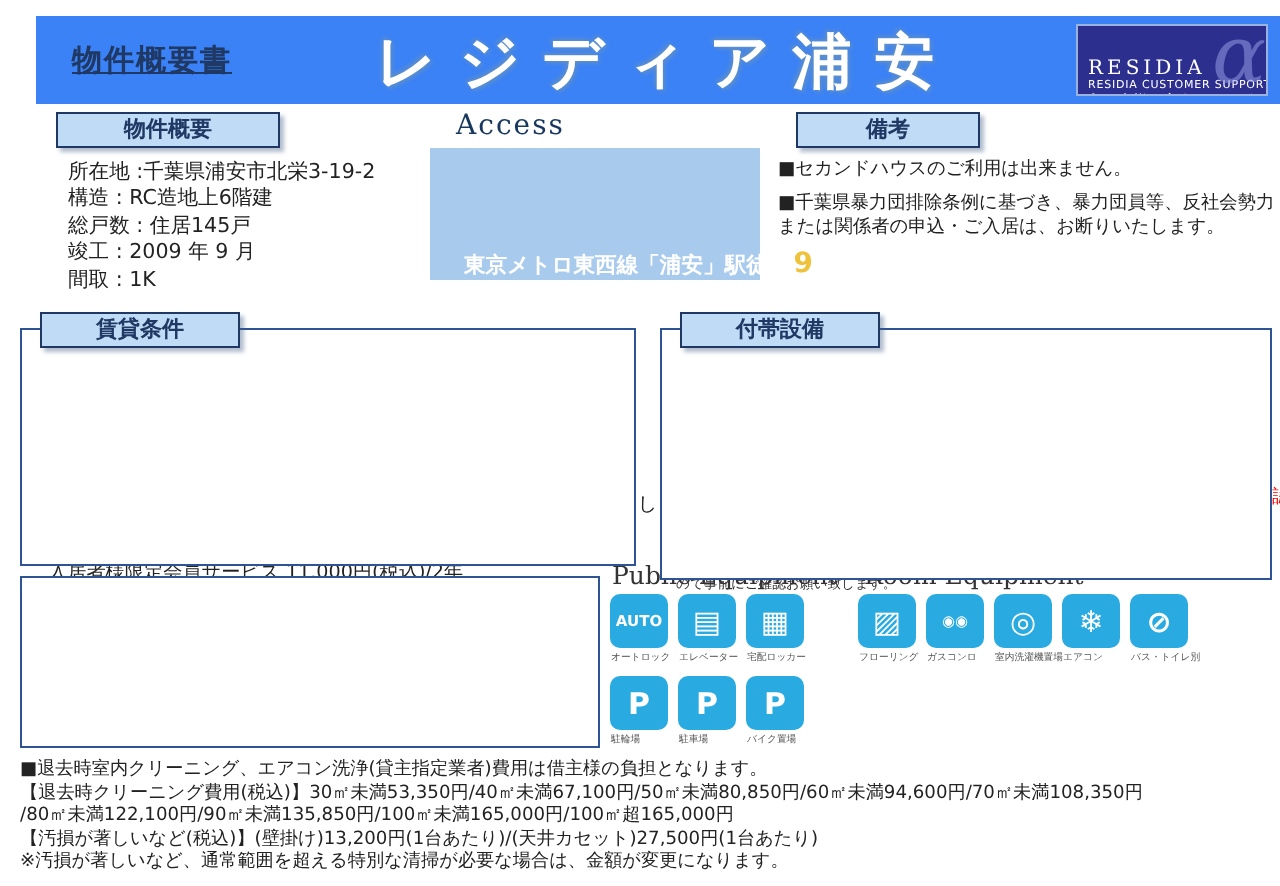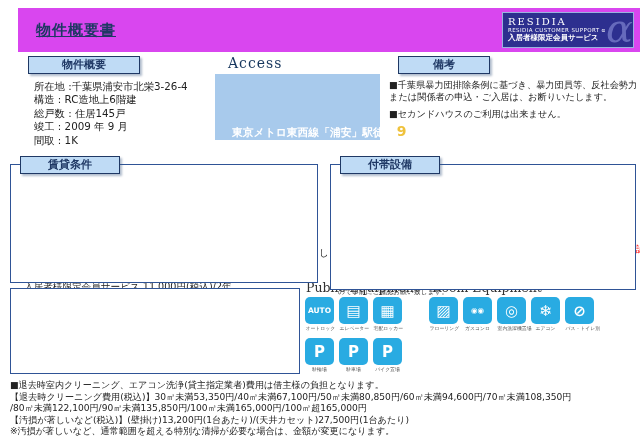--- a/index.html
+++ b/index.html
@@ -1,28 +1,28 @@
 <!DOCTYPE html>
 <html><head>
 <meta charset="utf-8">
 <style>
   * { margin:0; padding:0; box-sizing:border-box; }
   html,body { background:#fff; }
   body { font-family:"DejaVu Sans","Liberation Sans",sans-serif; color:#222; }
   .page { position:relative; width:640px; height:443px; background:#fff; overflow:hidden; }
 
   
-  .hdr { position:absolute; left:18px; top:8px; width:622px; height:44px; background:#d946ef; }
+  .hdr { position:absolute; left:18px; top:8px; width:622px; height:44px; background:#3b82f6; }
   .doc-title { position:absolute; left:18px; top:13px; font-size:15px; font-weight:bold;
                color:#1F3864; text-decoration:underline; letter-spacing:1px; }
   .prop-title { position:absolute; left:150px; top:3px; width:330px; text-align:center;
                 font-size:30px; font-weight:bold; color:#fff; letter-spacing:11px;
                 text-shadow:1px 1px 2px #5E8FC9, -1px -1px 2px #5E8FC9; white-space:nowrap; }
-  .logo { position:absolute; right:6px; top:4px; width:132px; height:36px; background:#2D2F8F;
-          border:1px solid #9AB2DE; color:#fff; padding:3px 5px; overflow:hidden; }
+  .logo { position:absolute; right:6px; top:4px; width:96px; height:36px; background:#2D2F8F;
+          border:1px solid #9AB2DE; color:#fff; padding:16px 5px; overflow:hidden; }
   .logo-l1 { font-family:"DejaVu Serif","Liberation Serif",serif; font-size:10px; letter-spacing:2px; }
   .logo-l2 { font-size:5.5px; letter-spacing:0.4px; white-space:nowrap; }
   .logo-l3 { font-size:7.5px; font-weight:bold; margin-top:0; white-space:nowrap; }
   .logo-alpha { position:absolute; right:0px; top:-8px; font-family:"DejaVu Serif","Liberation Serif",serif;
                 font-style:italic; font-size:40px; color:rgba(150,155,225,0.55); }
 
   
   .tab { position:absolute; background:#BFDBF5; border:1px solid #1F3864; color:#1F3864;
          font-weight:bold; font-size:11px; text-align:center; line-height:16px; height:18px;
          box-shadow:2px 2px 2px rgba(60,90,130,0.4); z-index:3; }
@@ -71,63 +71,64 @@
                font-size:4px; color:#888; letter-spacing:0; }
   .glogo.orico { width:10px; height:10px; background:#E8681A; border-radius:50%; }
   .gbrand { font-weight:bold; font-size:12px; margin-right:4px; color:#111; }
   .gdetail { font-size:8px; margin-left:16px; white-space:nowrap; color:#333; }
   .gnote { position:absolute; left:22px; top:352px; width:272px; font-size:7.6px; line-height:9px; }
 
   
   .equip-hdr { position:absolute; font-family:"DejaVu Serif","Liberation Serif",serif;
                font-size:12.5px; color:#333; }
   .tile-row { position:absolute; display:flex; }
-  .tile-wrap { width:31px; margin-right:3px; text-align:center; }
+  .tile-wrap { width:31px; margin-right:3px; }
   .tile { width:29px; height:27px; margin:0 auto; background:#29ABE2; border-radius:5px; color:#fff;
           display:flex; align-items:center; justify-content:center; font-size:15px; font-weight:bold; }
   .tile.tiny { font-size:7.5px; letter-spacing:0; }
   .tile-label { font-size:5.4px; color:#555; margin-top:1px; white-space:nowrap; transform:scale(0.9); }
 
   
   .fnotes { position:absolute; left:10px; top:380px; width:628px; }
   .fnote-line { font-size:9.1px; line-height:11.6px; white-space:nowrap; }
 </style>
 </head>
 <body>
 
 <div class="page">
 
   <div class="hdr">
     <div class="doc-title">物件概要書</div>
+    <div class="prop-title">レジディア浦安</div>
     <div class="logo">
       <div class="logo-l1">RESIDIA</div>
       <div class="logo-l2">RESIDIA CUSTOMER SUPPORT α</div>
       <div class="logo-l3">入居者様限定会員サービス</div>
       <div class="logo-alpha">α</div>
     </div>
   </div>
 
   <div class="tab" style="left:28px; top:56px; width:112px;">物件概要</div>
   <div class="ov-lines" id="ov-lines">
-      <div class="ov-line">所在地 :千葉県浦安市北栄3-26-4</div>
+      <div class="ov-line">所在地 :千葉県浦安市北栄3-19-2</div>
       <div class="ov-line">構造 : RC造地上6階建</div>
       <div class="ov-line">総戸数 : 住居145戸</div>
       <div class="ov-line">竣工 : 2009 年 9 月</div>
       <div class="ov-line">間取 : 1K</div>
     </div>
 
   <div class="access-title">Access</div>
   <div class="access-box">
     <div class="access-text"><span>東京メトロ東西線「浦安」駅徒歩</span><span class="access-min">9</span><span>分</span></div>
   </div>
 
   <div class="tab" style="left:398px; top:56px; width:92px;">備考</div>
   <div class="remarks" id="remark-items">
+      <div class="remark">■セカンドハウスのご利用は出来ません。</div>
       <div class="remark">■千葉県暴力団排除条例に基づき、暴力団員等、反社会勢力または関係者の申込・ご入居は、お断りいたします。</div>
-      <div class="remark">■セカンドハウスのご利用は出来ません。</div>
     </div>
 
   <div class="sbox" style="left:10px; top:164px; width:308px; height:119px;"></div>
   <div class="tab" style="left:20px; top:156px; width:100px;">賃貸条件</div>
   <div class="trows" id="rental-rows">
       <div class="trow">
         <span class="tlabel">敷金</span>
         <span class="tval">1ヶ月(保証会社利用必須/大手法人除く※2ヶ月)</span>
       </div>
       <div class="trow">

